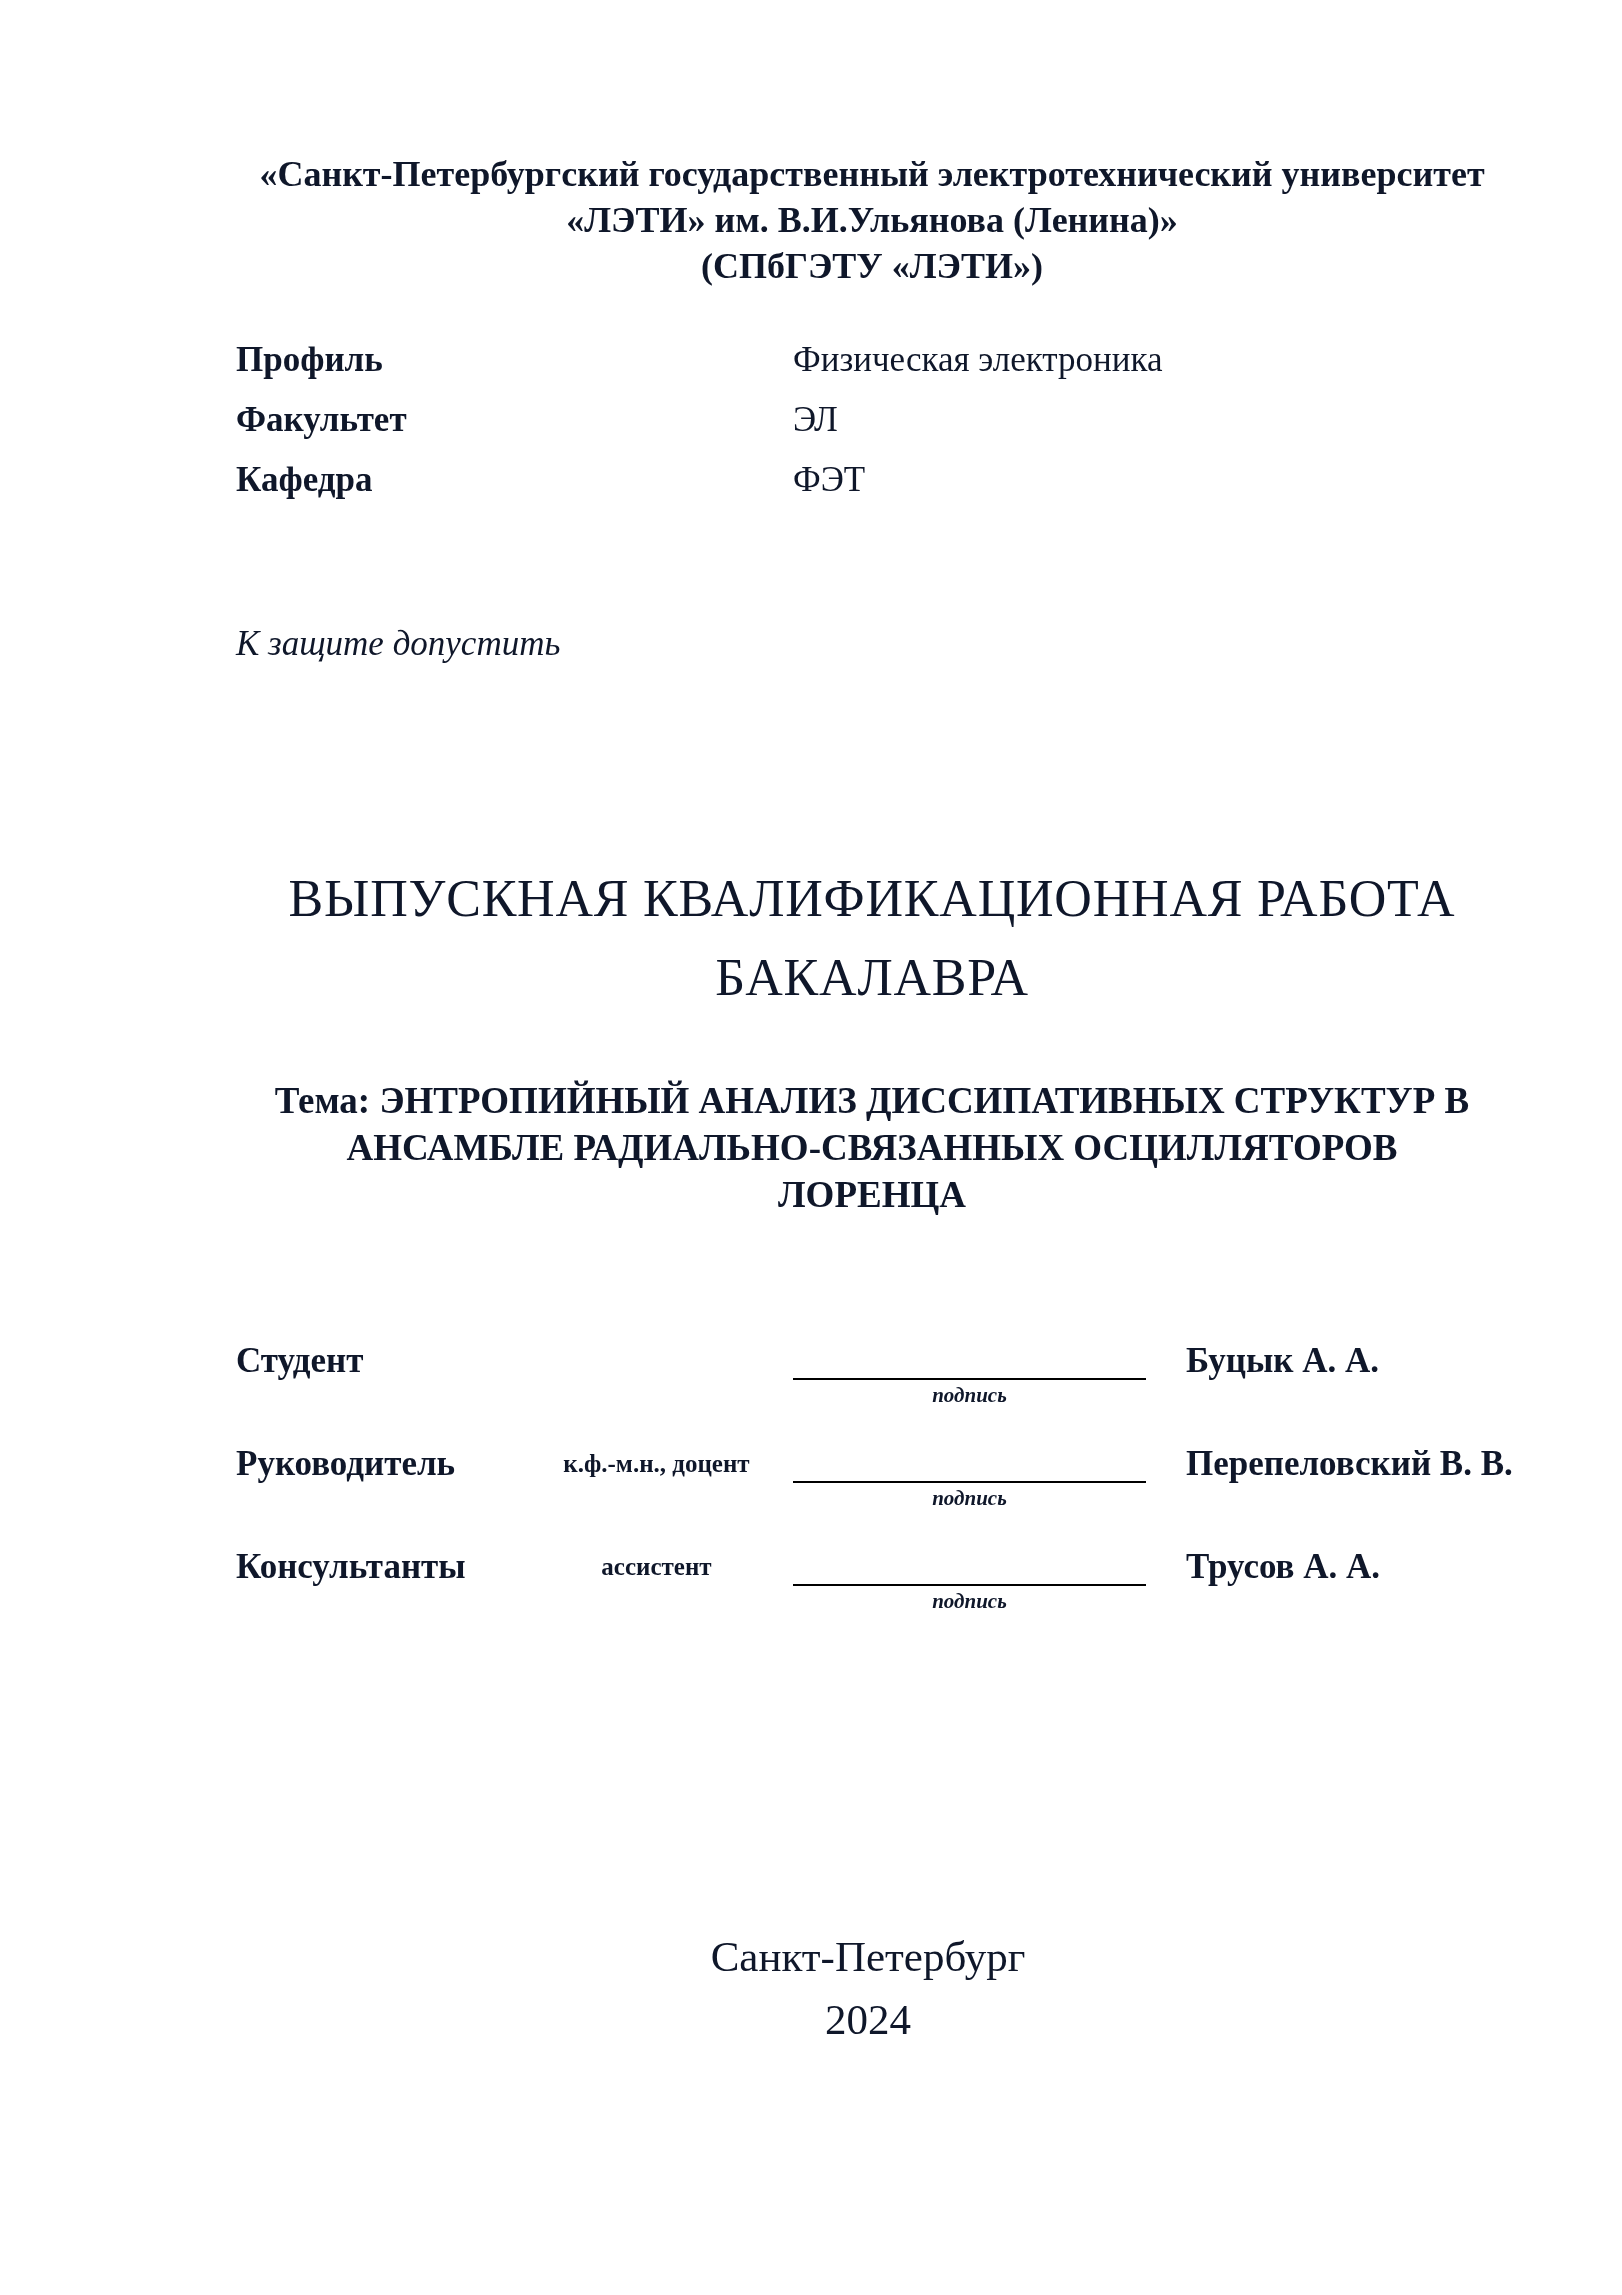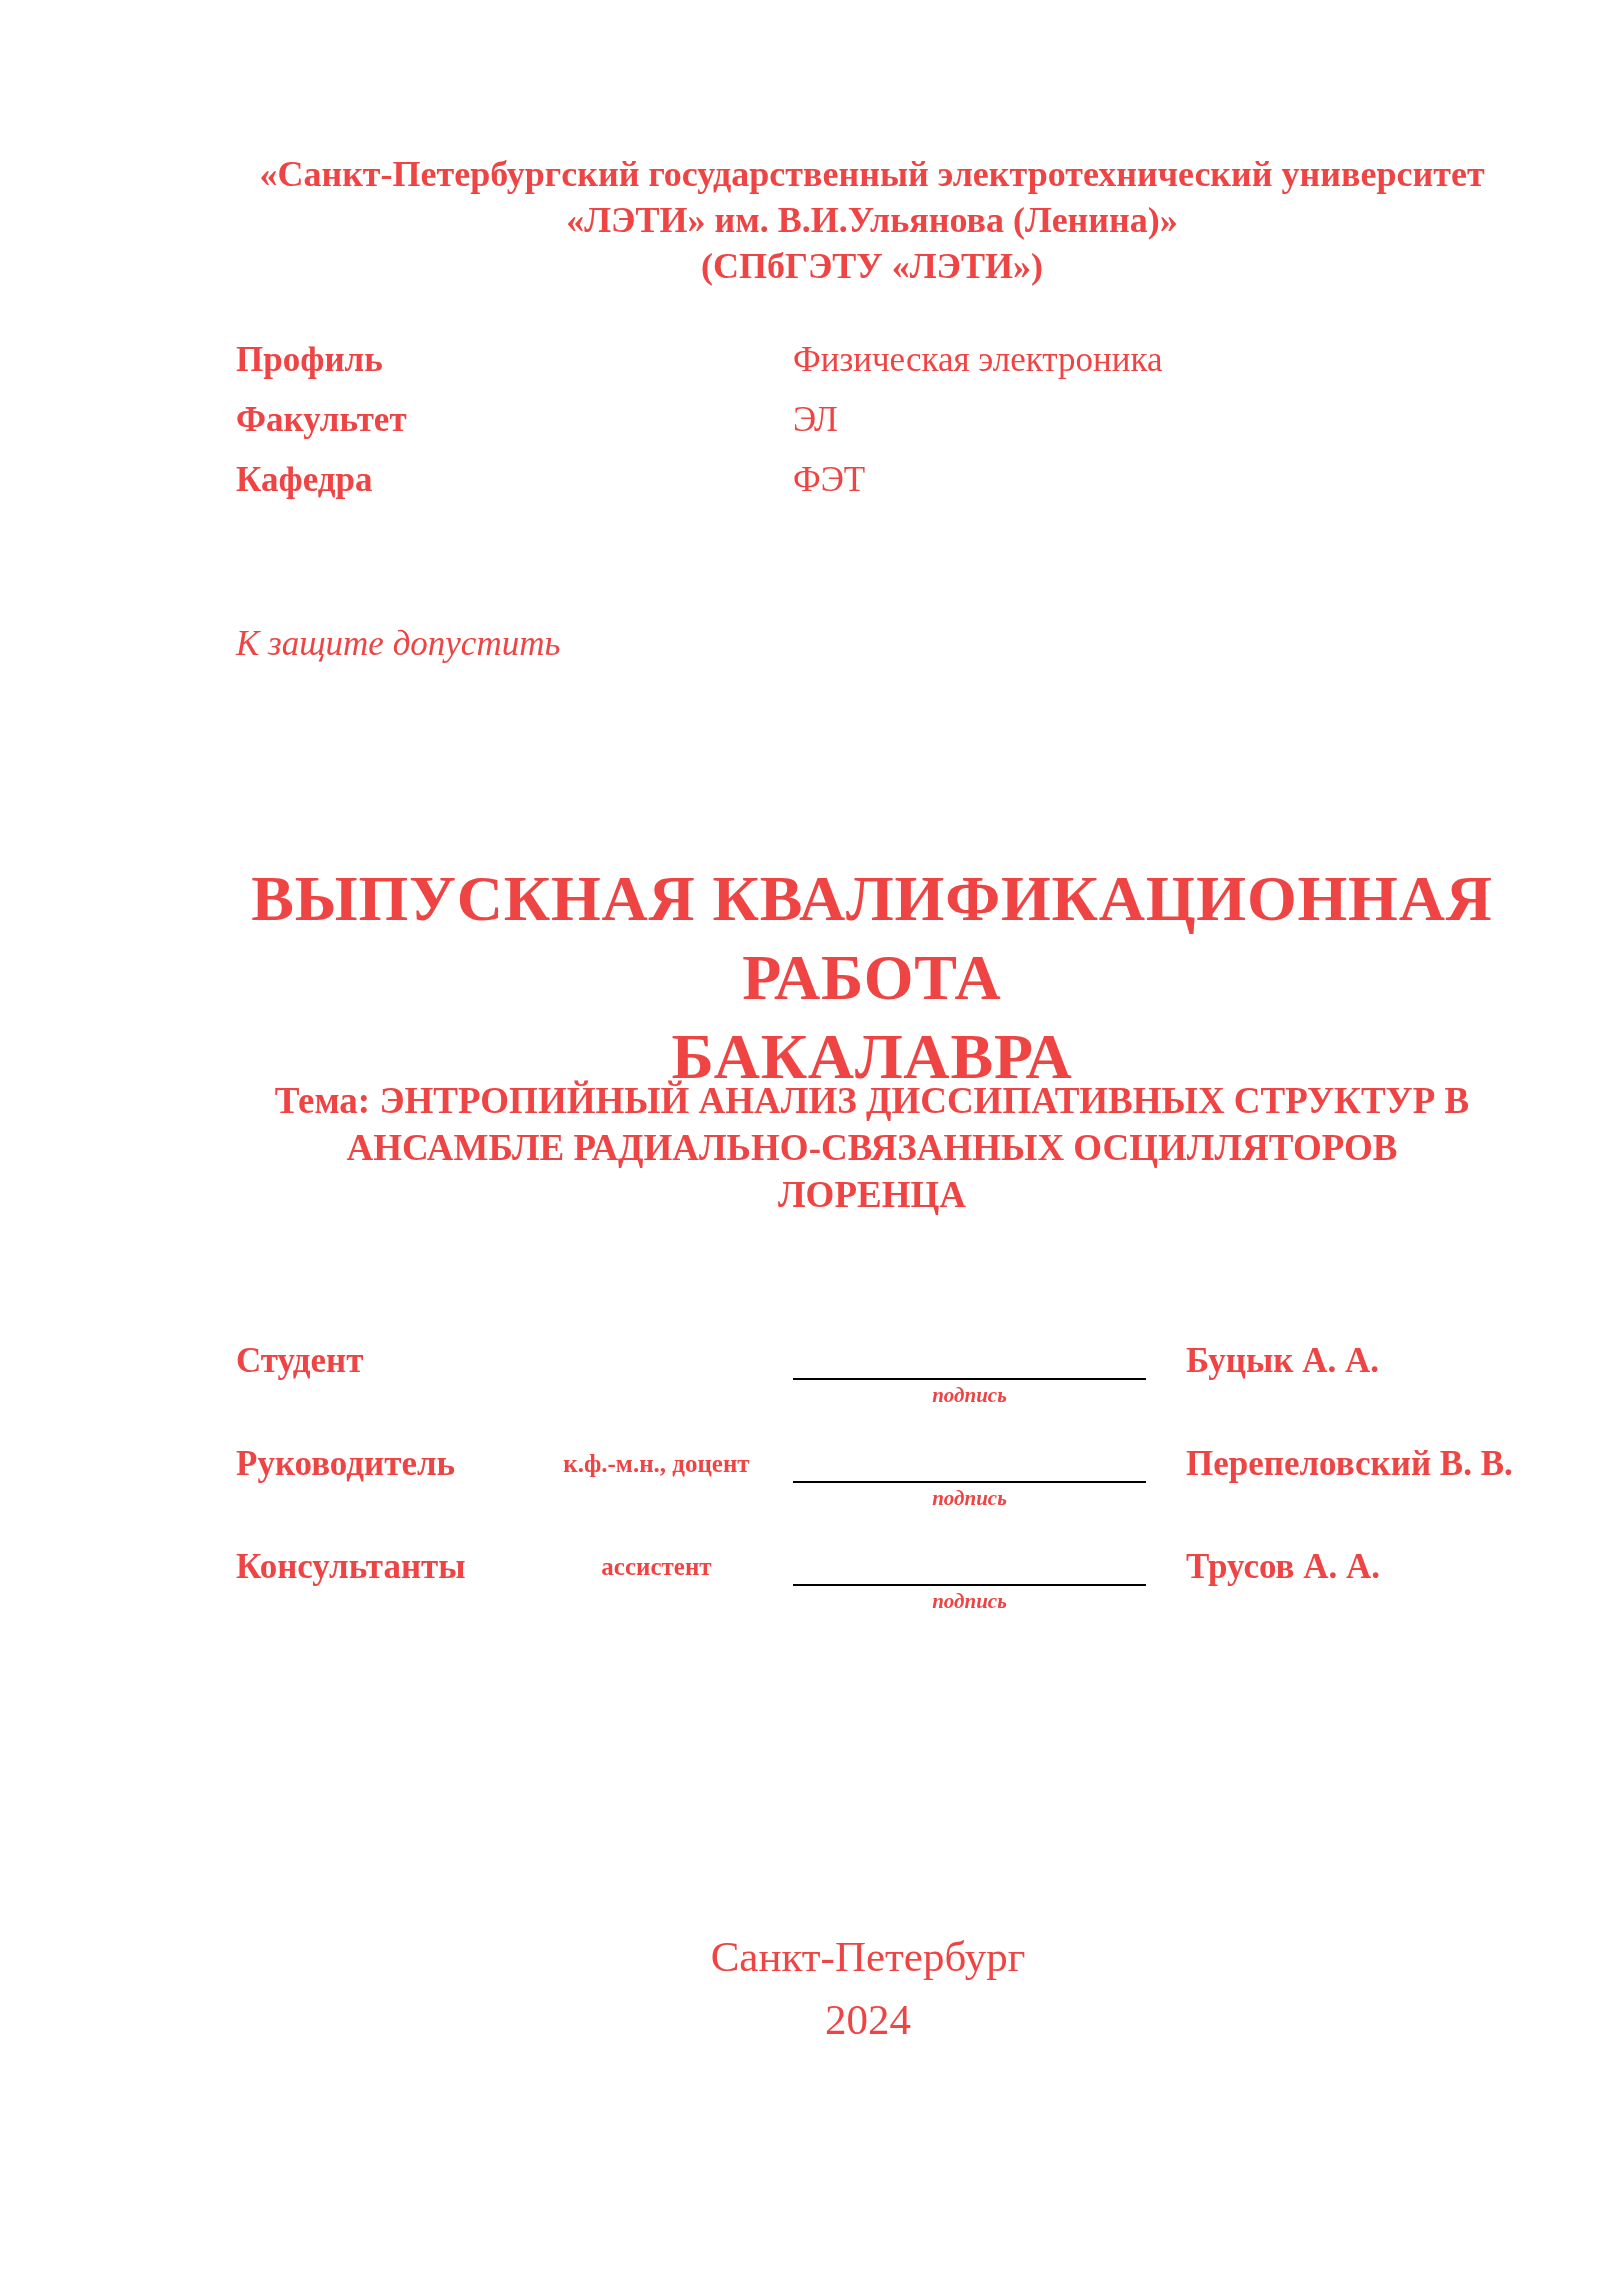--- a/index.html
+++ b/index.html
@@ -5,21 +5,21 @@
   html, body {
     margin: 0;
     padding: 0;
     background: #ffffff;
   }
   .page {
     position: relative;
     width: 1623px;
     height: 2295px;
     background: #ffffff;
-    color: #ef4444;
+    color: #0f172a;
     font-family: "Liberation Serif", "DejaVu Serif", serif;
     overflow: hidden;
   }
   
   .doc-header {
     position: absolute;
     top: 151px;
     left: 236px;
     width: 1272px;
     text-align: center;
@@ -64,22 +64,22 @@
     left: 950px;
     top: 0;
   }
   
   .thesis-title {
     position: absolute;
     top: 859px;
     left: 236px;
     width: 1272px;
     text-align: center;
-    font-weight: bold;
-    font-size: 64px;
+    font-weight: normal;
+    font-size: 52px;
     line-height: 79px;
     letter-spacing: 0.8px;
   }
   
   .topic-block {
     position: absolute;
     top: 1077px;
     left: 236px;
     width: 1272px;
     text-align: center;

